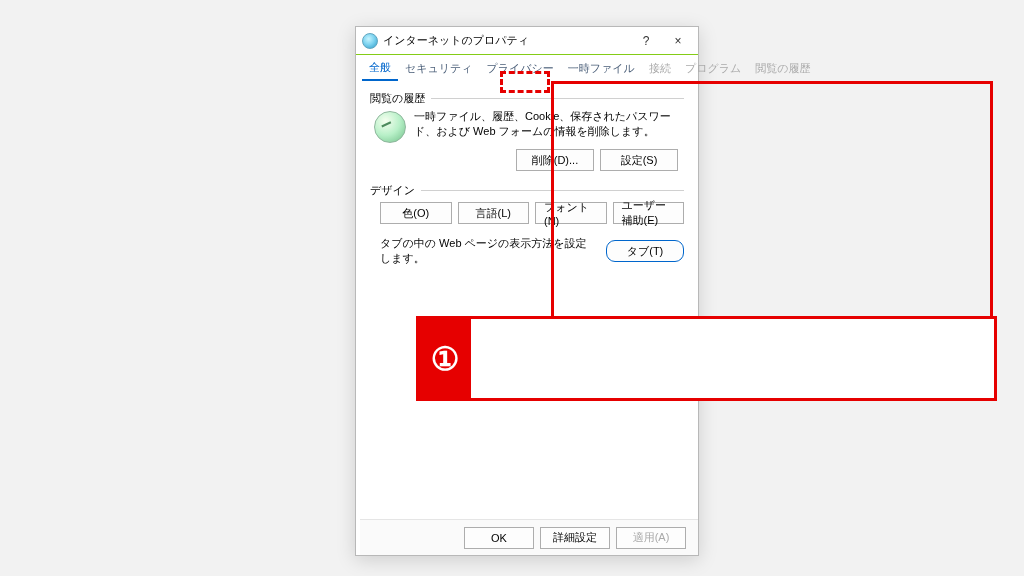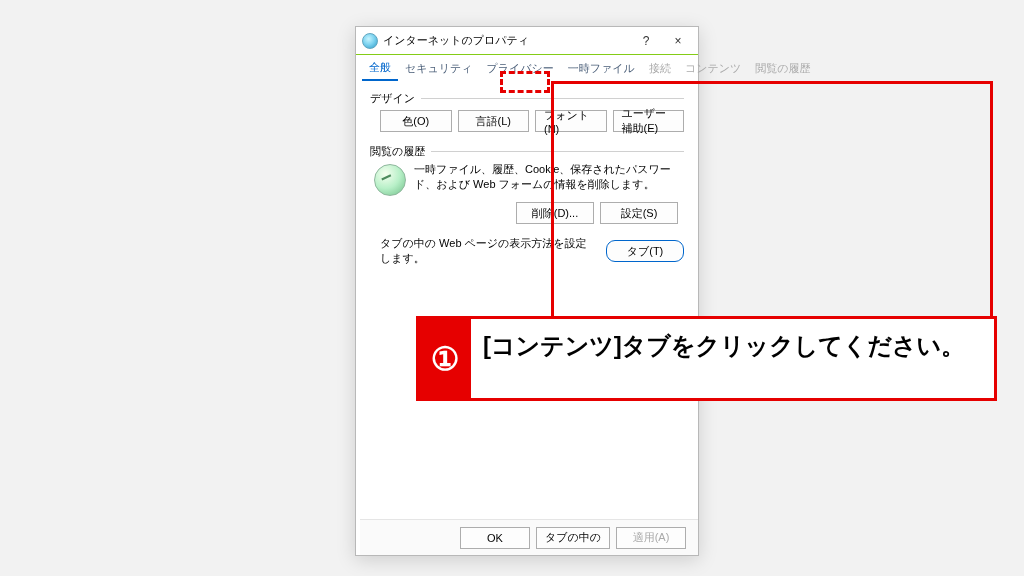--- a/index.html
+++ b/index.html
@@ -168,73 +168,72 @@
     <div class="title-btn">?</div>
     <div class="title-btn">×</div>
   </div>
 
   <div class="tabs">
     <div class="tab active">全般</div>
     <div class="tab">セキュリティ</div>
     <div class="tab">プライバシー</div>
     <div class="tab">一時ファイル</div>
     <div class="tab faded">接続</div>
-    <div class="tab faded">コンテンツ</div>
+    <div class="tab faded">プログラム</div>
     <div class="tab faded">閲覧の履歴</div>
   </div>
 
   <div class="content">
-
-    <div class="group">
-      <div class="group-title-row">
-        <span>デザイン</span>
-        <span class="line"></span>
-      </div>
-      <div class="design-row">
-        <div class="btn">色(O)</div>
-        <div class="btn">言語(L)</div>
-        <div class="btn">フォント(N)</div>
-        <div class="btn">ユーザー補助(E)</div>
-      </div>
-    </div>
 
     <div class="group">
       <div class="group-title-row">
         <span>閲覧の履歴</span>
         <span class="line"></span>
       </div>
       <div class="history-row">
         <div class="history-icon">
           <div class="circle"></div>
             <div class="arrow"></div>
         </div>
         <div class="history-text">一時ファイル、履歴、Cookie、保存されたパスワード、および Web フォームの情報を削除します。</div>
       </div>
       <div class="btn-row">
         <div class="btn">削除(D)...</div>
         <div class="btn">設定(S)</div>
       </div>
     </div>
 
     <div class="group">
+      <div class="group-title-row">
+        <span>デザイン</span>
+        <span class="line"></span>
+      </div>
+      <div class="design-row">
+        <div class="btn">色(O)</div>
+        <div class="btn">言語(L)</div>
+        <div class="btn">フォント(N)</div>
+        <div class="btn">ユーザー補助(E)</div>
+      </div>
+    </div>
+
+    <div class="group">
       <div class="tab-desc">
         <span class="tab-desc-text">タブの中の Web ページの表示方法を設定します。</span>
         <div class="btn primary-outline" style="min-width:78px;border-radius:9px;">タブ(T)</div>
       </div>
     </div>
 
   </div>
 
   <div class="bottom-bar">
     <div class="btn" style="min-width:70px;">OK</div>
-    <div class="btn" style="min-width:70px;">タブの中の</div>
+    <div class="btn" style="min-width:70px;">詳細設定</div>
     <div class="btn disabled" style="min-width:70px;text-align:right;">適用(A)</div>
   </div>
 </div>
 
 <div class="highlight-dashed" style="left:500px; top:71px; width:50px; height:22px;"></div>
 
 <div class="callout-frame" style="left:551px; top:81px; width:442px; height:319px;"></div>
 
 <div class="instruction-box" style="left:416px; top:316px; width:581px; height:85px;">
   <div class="step-badge">①</div>
-  <div class="step-text">[コンテンツ]タブをクリックしてください。</div>
 </div>
 
 </body></html>

